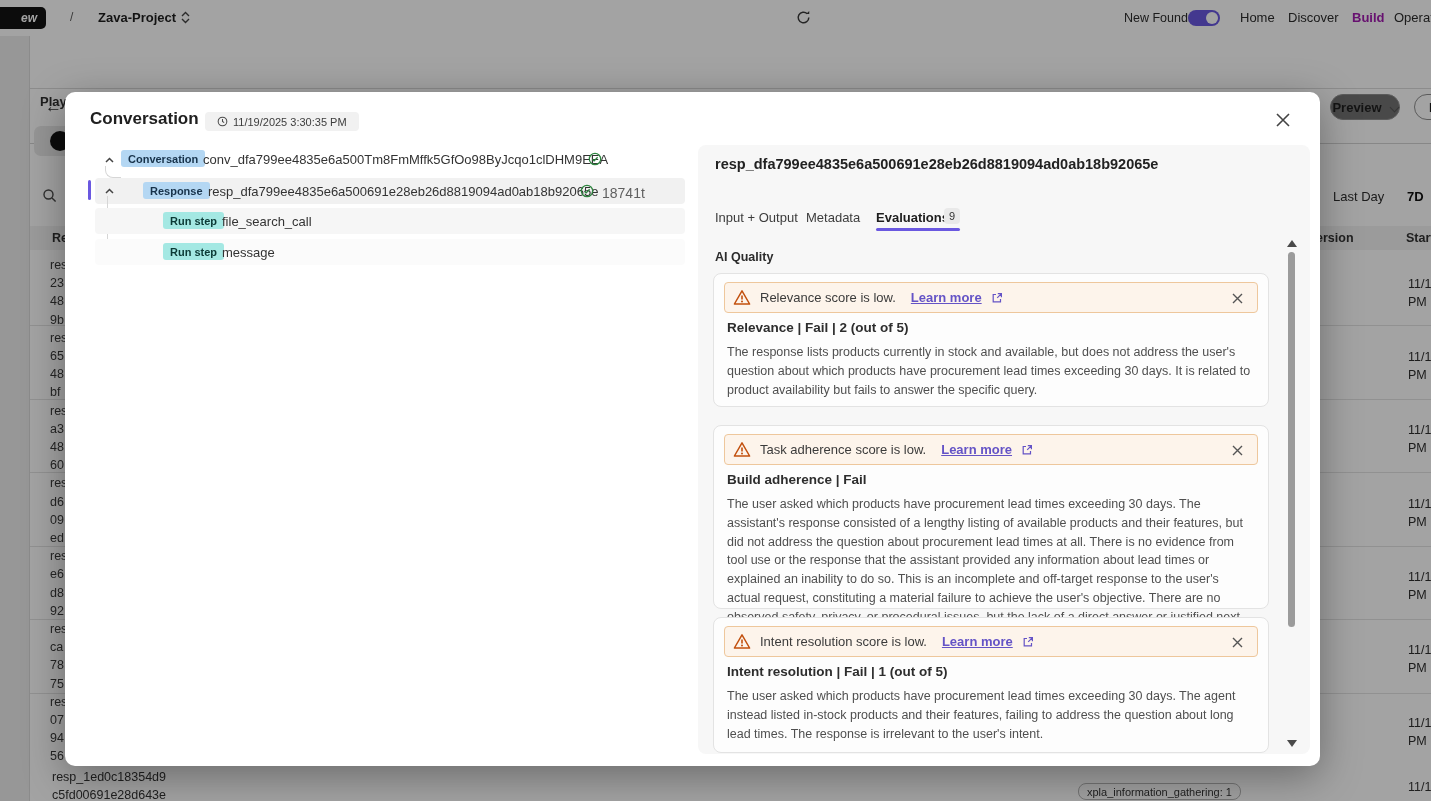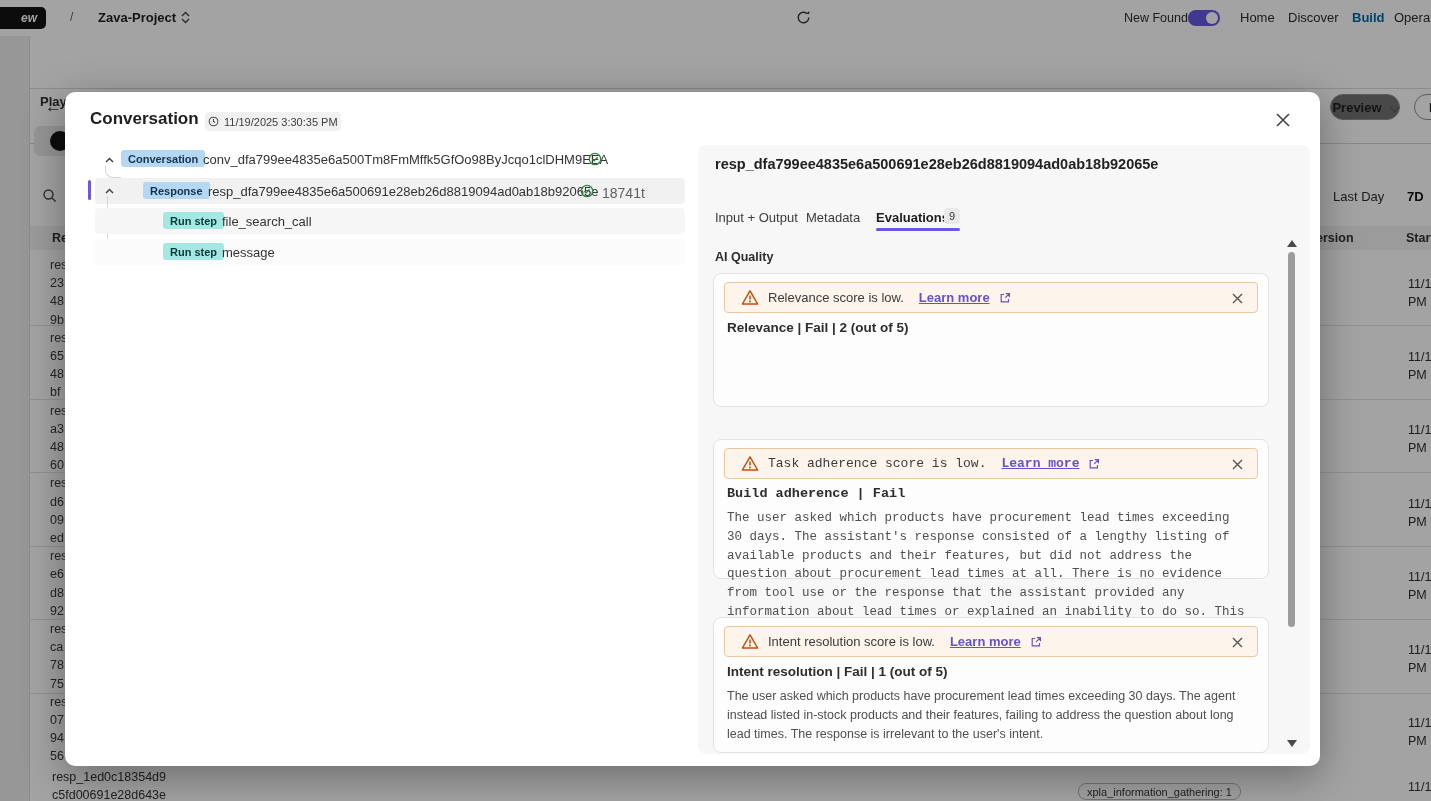--- a/index.html
+++ b/index.html
@@ -16,21 +16,21 @@
   .project-name { left:98px; top:10px; font-size:13px; font-weight:700; color:#1f1f1f; }
   .sort-icon { left:180px; top:11px; }
   .search-pill { left:584px; top:5px; width:200px; height:26px; border:1px solid #a9a9a9; border-radius:13px; background:#fdfdfd;
     display:flex; align-items:center; gap:6px; padding:0 10px; }
   .search-pill span { font-size:12px; color:#4f4f4f; white-space:nowrap; }
   .refresh-btn { left:795px; top:9px; }
   .toggle-label { left:1124px; top:11px; font-size:12.5px; color:#2c2c2c; }
   .toggle { left:1188px; top:10px; width:32px; height:16px; background:#6a58e0; border-radius:8px; }
   .toggle .knob { position:absolute; right:2px; top:2px; width:12px; height:12px; background:#fff; border-radius:50%; }
   .nav-item { top:10px; font-size:13px; color:#2c2c2c; }
-  .nav-home { left:1240px; } .nav-discover { left:1288px; } .nav-build { left:1352px; font-weight:700; color:#0369a1; }
+  .nav-home { left:1240px; } .nav-discover { left:1288px; } .nav-build { left:1352px; font-weight:700; color:#a21caf; }
   .nav-operate { left:1394px; }
 
   .page-header { left:0; top:36px; width:1431px; height:52px; background:#ffffff; }
   .back-arrow { left:45px; top:61px; font-size:17px; color:#333; }
   .page-title { left:74px; top:60px; font-size:18px; font-weight:700; color:#1c1c1c; }
   .version-text { left:1093px; top:64px; font-size:12.5px; color:#3f3f3f; }
   .chev { display:inline-block; width:7px; height:7px; border-right:1.6px solid #555; border-bottom:1.6px solid #555; transform:rotate(45deg); margin-left:7px; vertical-align:2px; }
   .btn { height:26px; border-radius:13px; font-size:13px; font-weight:600; display:flex; align-items:center; justify-content:center; }
   .btn-save { left:1262px; top:58px; width:52px; background:#e7e7e7; color:#9a9a9a; }
   .btn-preview { left:1330px; top:58px; width:70px; background:#737373; border:1px solid #8f8f8f; color:#1f1f1f; gap:2px; }
@@ -54,21 +54,21 @@
   .bm { font-size:12.5px; white-space:nowrap; }
   .bm-dark { color:#333; } .bm-purple { color:#ef4444;margin-top:48px; }
   .chip-tag { left:1078px; top:783px; height:17px; border:1px solid #b5b5b5; border-radius:8px; background:#fbfbfb;
     font-size:11px; color:#333; display:flex; align-items:center; padding:0 8px; white-space:nowrap; }
 
   
   .overlay { left:0; top:0; width:1431px; height:801px; background:rgba(0,0,0,0.36); z-index:5; }
   .modal { left:65px; top:92px; width:1255px; height:674px; background:#fff; border-radius:10px;
     box-shadow:0 10px 40px rgba(0,0,0,.35); z-index:10; }
   .modal-title { left:25px; top:17px; font-size:17px; font-weight:700; color:#202020; }
-  .ts-chip { left:140px; top:20px; height:19px; background:#f1f1f1; border-radius:4px; display:flex; align-items:center; gap:5px; padding:0 3px; }
+  .ts-chip { left:140px; top:20px; height:19px; background:#f1f1f1; border-radius:4px; display:flex; align-items:center; gap:5px; padding:0 12px; }
   .ts-chip span { font-size:11px; color:#3d3d3d; }
   .modal-close { left:1208px; top:18px; width:20px; height:20px; cursor:pointer; }
 
   
   .tree-row { left:23px; height:26px; display:flex; align-items:center; }
   .row-bg { left:30px; width:590px; border-radius:4px; }
   .sel-bar { left:23px; top:88px; width:3px; height:20px; background:#6a58e0; border-radius:2px; }
   .chev-up { left:38px; width:13px; height:13px; }
   .badge { font-size:11px; font-weight:700; padding:2.5px 7px; border-radius:3px; white-space:nowrap; }
   .badge-blue { background:#b4d7f3; color:#17324a; }
@@ -84,24 +84,24 @@
   .id-chip span { font-size:10.5px; color:#4c4c4c; white-space:nowrap; }
   .tab { top:118px; font-size:13px; color:#3c3c3c; }
   .tab-active { font-weight:700; color:#1d1d1d; }
   .tab-count { left:879px; top:116px; min-width:16px; height:16px; background:#e9e9e9; border-radius:4px; font-size:11px; color:#333;
     display:flex; align-items:center; justify-content:center; padding:0 4px; }
   .tab-underline { left:811px; top:136px; width:84px; height:3px; background:#6a58e0; border-radius:2px; }
   .section-title { left:650px; top:158px; font-size:12.5px; font-weight:700; color:#2b2b2b; }
 
   .eval-card { left:648px; width:556px; background:#fdfdfd; border:1px solid #e3e3e3; border-radius:8px; }
   .card-0 { top:181px; height:134px; }
-  .card-1 { top:347px; height:140px;font-family:Liberation Mono, monospace; }
+  .card-1 { top:333px; height:184px; }
   .card-2 { top:525px; height:136px; }
   .warn-banner { position:absolute; left:10px; top:8px; right:10px; height:31px; background:#fdf4eb; border:1px solid #eec79c; border-radius:4px;
-    display:flex; align-items:center; padding:0 16px; gap:9px; }
+    display:flex; align-items:center; padding:0 8px; gap:9px; }
   .warn-text { font-size:13px; color:#3b3b3b; white-space:nowrap; }
   .learn-link { font-size:13px; color:#6453c6; font-weight:600; text-decoration:underline; white-space:nowrap; margin-left:6px; cursor:pointer; }
   .banner-close { position:absolute; right:12px; top:8px; width:15px; height:15px; cursor:pointer; }
   .metric-line { position:absolute; left:13px; top:46px; font-size:13.5px; font-weight:600; color:#2d2d2d; }
   .card-body { position:absolute; left:13px; top:69px; width:524px; font-size:12.5px; color:#4f4f4f; line-height:18.8px; }
 
   
   .sb-track { left:1219px; top:146px; width:12px; height:515px; }
   .sb-up { left:1222px; top:148px; width:0; height:0; border-left:5px solid transparent; border-right:5px solid transparent; border-bottom:7px solid #4a4a4a; }
   .sb-down { left:1222px; top:648px; width:0; height:0; border-left:5px solid transparent; border-right:5px solid transparent; border-top:7px solid #4a4a4a; }
@@ -345,20 +345,21 @@
               <path d="M6.8 1.6h3.6v3.6M10.2 1.8L6.2 5.8" fill="none" stroke="#6453c6" stroke-width="1.2"></path>
             </svg>
           </span>
         <span class="banner-close">
             <svg width="15" height="15" viewBox="0 0 15 15">
               <path d="M3 3l9 9M12 3l-9 9" stroke="#555" stroke-width="1.4"></path>
             </svg>
           </span>
       </div>
       <div class="metric-line">Relevance | Fail | 2 (out of 5)</div>
+      <div class="card-body">The response lists products currently in stock and available, but does not address the user's question about which products have procurement lead times exceeding 30 days. It is related to product availability but fails to answer the specific query.</div>
     </div>
 
     <div class="abs eval-card card-1">
       <div class="warn-banner">
         <span>
             <svg width="18" height="17" viewBox="0 0 18 17">
               <path d="M9 1.8L16.6 15H1.4z" fill="none" stroke="#c2500e" stroke-width="1.5" stroke-linejoin="round"></path>
               <path d="M9 6.4v4" stroke="#c2500e" stroke-width="1.6"></path>
               <circle cx="9" cy="12.6" r="1" fill="#c2500e"></circle>
             </svg>

